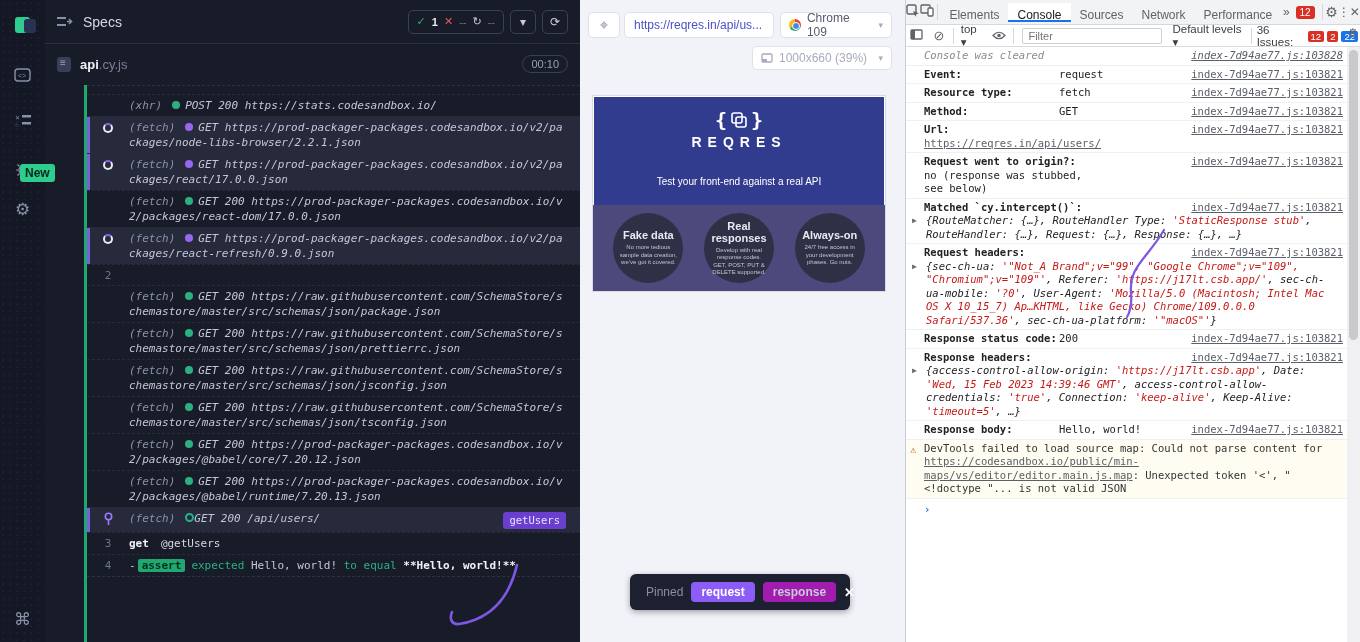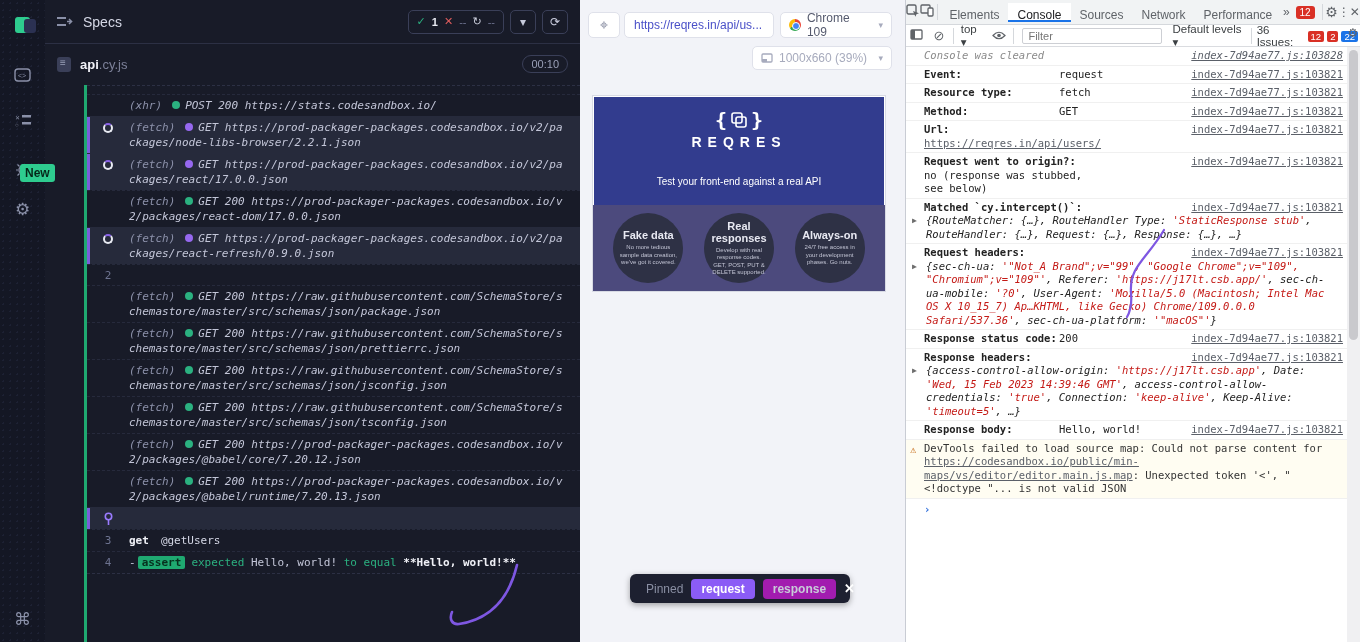--- a/index.html
+++ b/index.html
@@ -89,21 +89,21 @@
   #site-title { text-align:center; color:#fff; font-weight:bold; letter-spacing:6px;
     font-size:14px; margin-top:2px; }
   #site-tagline { text-align:center; color:#fff; font-size:10px; margin-top:26px; }
   #site-band { position:absolute; left:0; bottom:0; width:100%; height:86px; background:#4c4a7d;
     display:flex; justify-content:space-around; align-items:center; padding:0 10px; }
   .feature { width:70px; height:70px; border-radius:50%; background:#2e3145; color:#e8e9f2;
     display:flex; flex-direction:column; justify-content:center; text-align:center; padding:6px; }
   .feature h4 { font-size:11px; margin-bottom:3px; }
   .feature p { font-size:6px; line-height:7.5px; color:#c2c4d4; }
   
-  #pinned { position:absolute; left:50px; top:574px; width:220px; height:29px; background:#1d2030;
+  #pinned { position:absolute; left:50px; top:574px; width:220px; height:36px; background:#1d2030;
     border-radius:6px; display:flex; align-items:center; padding:0 8px; gap:8px;
     box-shadow:0 2px 6px rgba(0,0,0,.35); }
   #pinned .pin-label { color:#8a8fa3; font-size:12px; }
   .pin-btn { font-size:12px; font-weight:bold; padding:3px 10px; border-radius:4px; cursor:pointer; }
   .pin-btn.active { background:#8b5cf6; color:#fff; }
   .pin-btn.idle { background:#a21caf; color:#c8cbd8; }
   #pin-close { margin-left:auto; color:#fff; font-size:13px; font-weight:bold; cursor:pointer; }
 
   
   #devtools { position:absolute; left:905px; top:0; width:455px; height:642px; background:#fff;
@@ -269,20 +269,21 @@
             <div class="gutter"></div>
             <div class="cmd-content"><span class="rtype">(fetch)</span><span class="dot green"></span><span>GET 200 https://prod-packager-packages.codesandbox.io/v2/packages/@babel/runtime/7.20.13.json</span></div>
           </div>
           <div class="cmd-row hl">
             <div class="gutter">
               <svg width="11" height="14" viewBox="0 0 11 14">
                 <circle cx="5.5" cy="4.5" r="3.2" fill="none" stroke="#9a7bff" stroke-width="1.6"></circle>
                 <path d="M5.5 8 v5" stroke="#9a7bff" stroke-width="1.6"></path>
               </svg>
             </div>
+            <div class="cmd-content"><span class="rtype">(fetch)</span><span class="ringg" style="display: inline-block;"></span><span>GET 200 /api/users/</span><span class="alias-badge" style="float: right; margin-top: 1px;">getUsers</span></div>
           </div>
           <div class="cmd-row cmdname-row">
             <div class="gutter">
               <span class="rnum">3</span>
             </div>
             <div class="cmd-content"><span class="cmdname">get</span><span class="cmdarg">@getUsers</span></div>
           </div>
           <div class="cmd-row cmdname-row">
             <div class="gutter">
               <span class="rnum">4</span>

